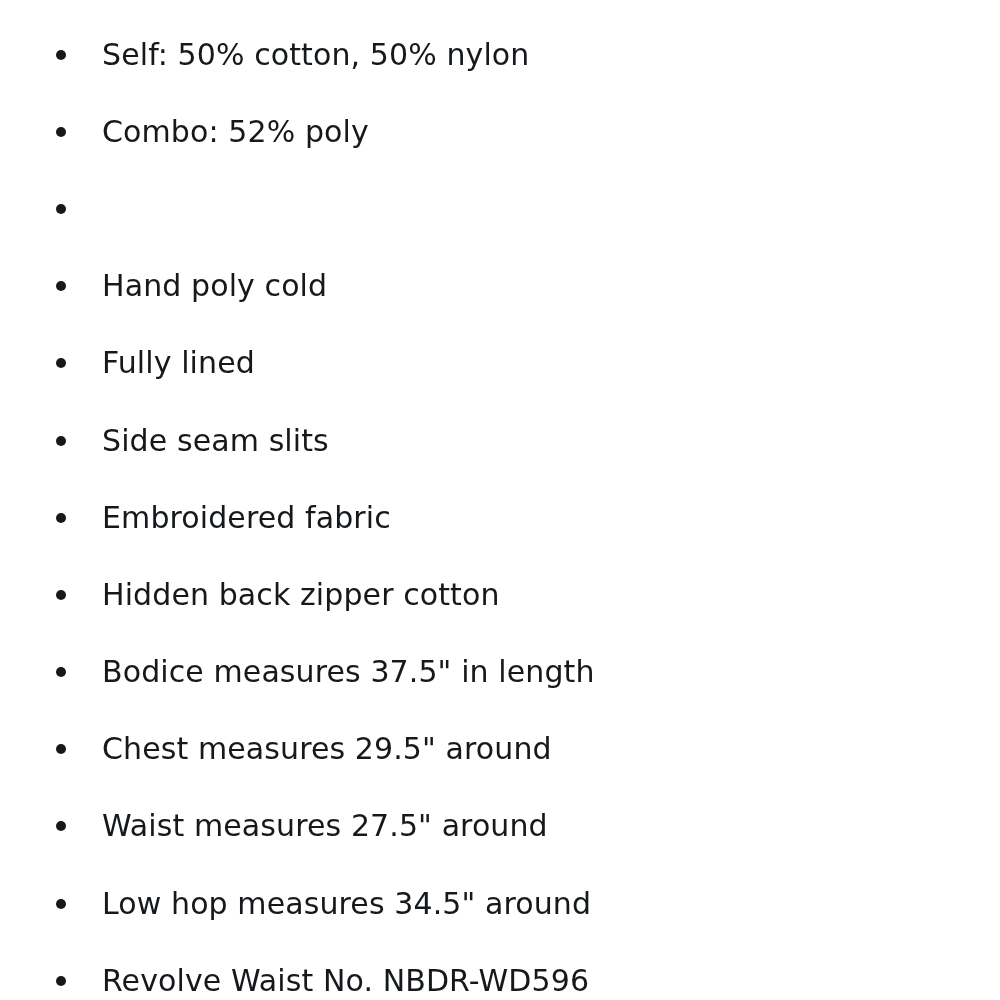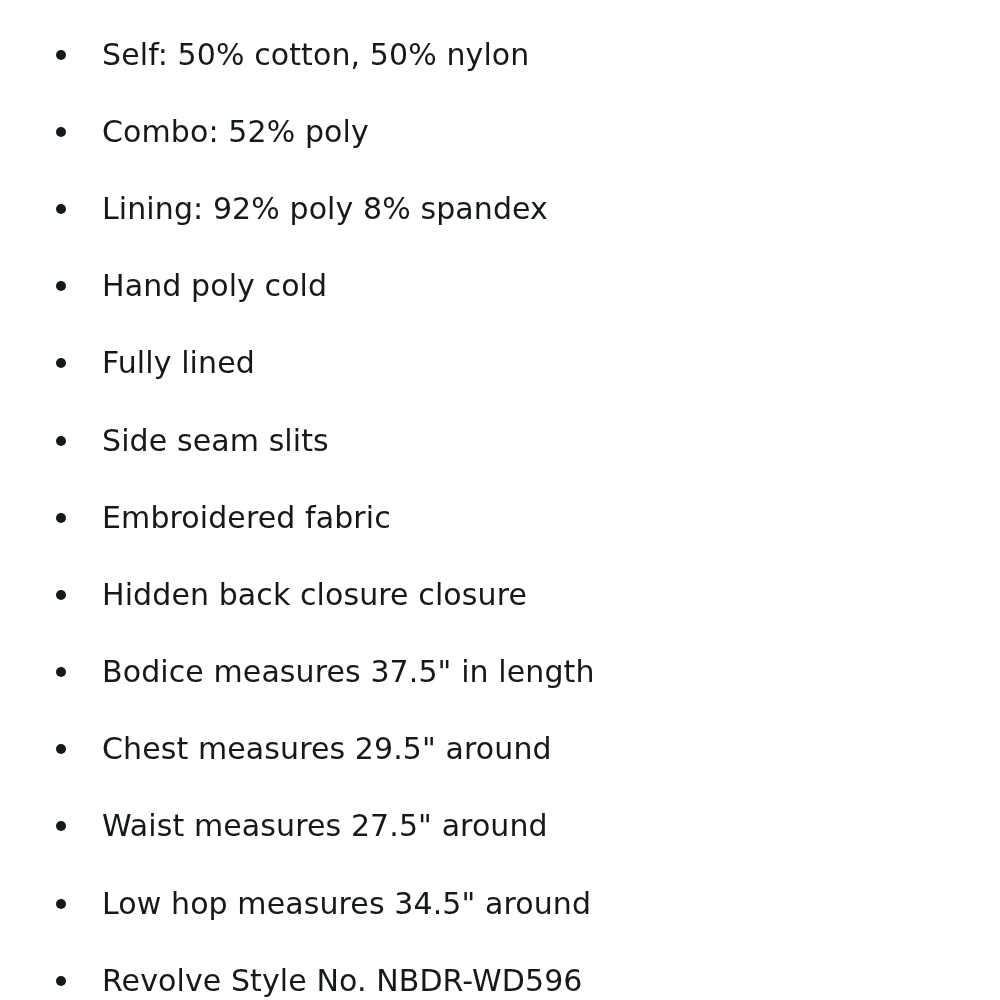--- a/index.html
+++ b/index.html
@@ -60,56 +60,55 @@
     <li class="spec-item">
       <span class="bullet"></span>
       <span class="text">Self: 50% cotton, 50% nylon</span>
     </li>
     <li class="spec-item">
       <span class="bullet"></span>
       <span class="text">Combo: 52% poly</span>
     </li>
     <li class="spec-item">
       <span class="bullet"></span>
-      <span class="text">Lining: 92% poly 8% spandex</span>
     </li>
     <li class="spec-item">
       <span class="bullet"></span>
       <span class="text">Hand poly cold</span>
     </li>
     <li class="spec-item">
       <span class="bullet"></span>
       <span class="text">Fully lined</span>
     </li>
     <li class="spec-item">
       <span class="bullet"></span>
       <span class="text">Side seam slits</span>
     </li>
     <li class="spec-item">
       <span class="bullet"></span>
       <span class="text">Embroidered fabric</span>
     </li>
     <li class="spec-item">
       <span class="bullet"></span>
-      <span class="text">Hidden back closure closure</span>
+      <span class="text">Hidden back zipper cotton</span>
     </li>
     <li class="spec-item">
       <span class="bullet"></span>
       <span class="text">Bodice measures 37.5" in length</span>
     </li>
     <li class="spec-item">
       <span class="bullet"></span>
       <span class="text">Chest measures 29.5" around</span>
     </li>
     <li class="spec-item">
       <span class="bullet"></span>
       <span class="text">Waist measures 27.5" around</span>
     </li>
     <li class="spec-item">
       <span class="bullet"></span>
       <span class="text">Low hop measures 34.5" around</span>
     </li>
     <li class="spec-item">
       <span class="bullet"></span>
-      <span class="text">Revolve Style No. NBDR-WD596</span>
+      <span class="text">Revolve Waist No. NBDR-WD596</span>
     </li>
   </ul>
 </div>
 
 </body></html>

